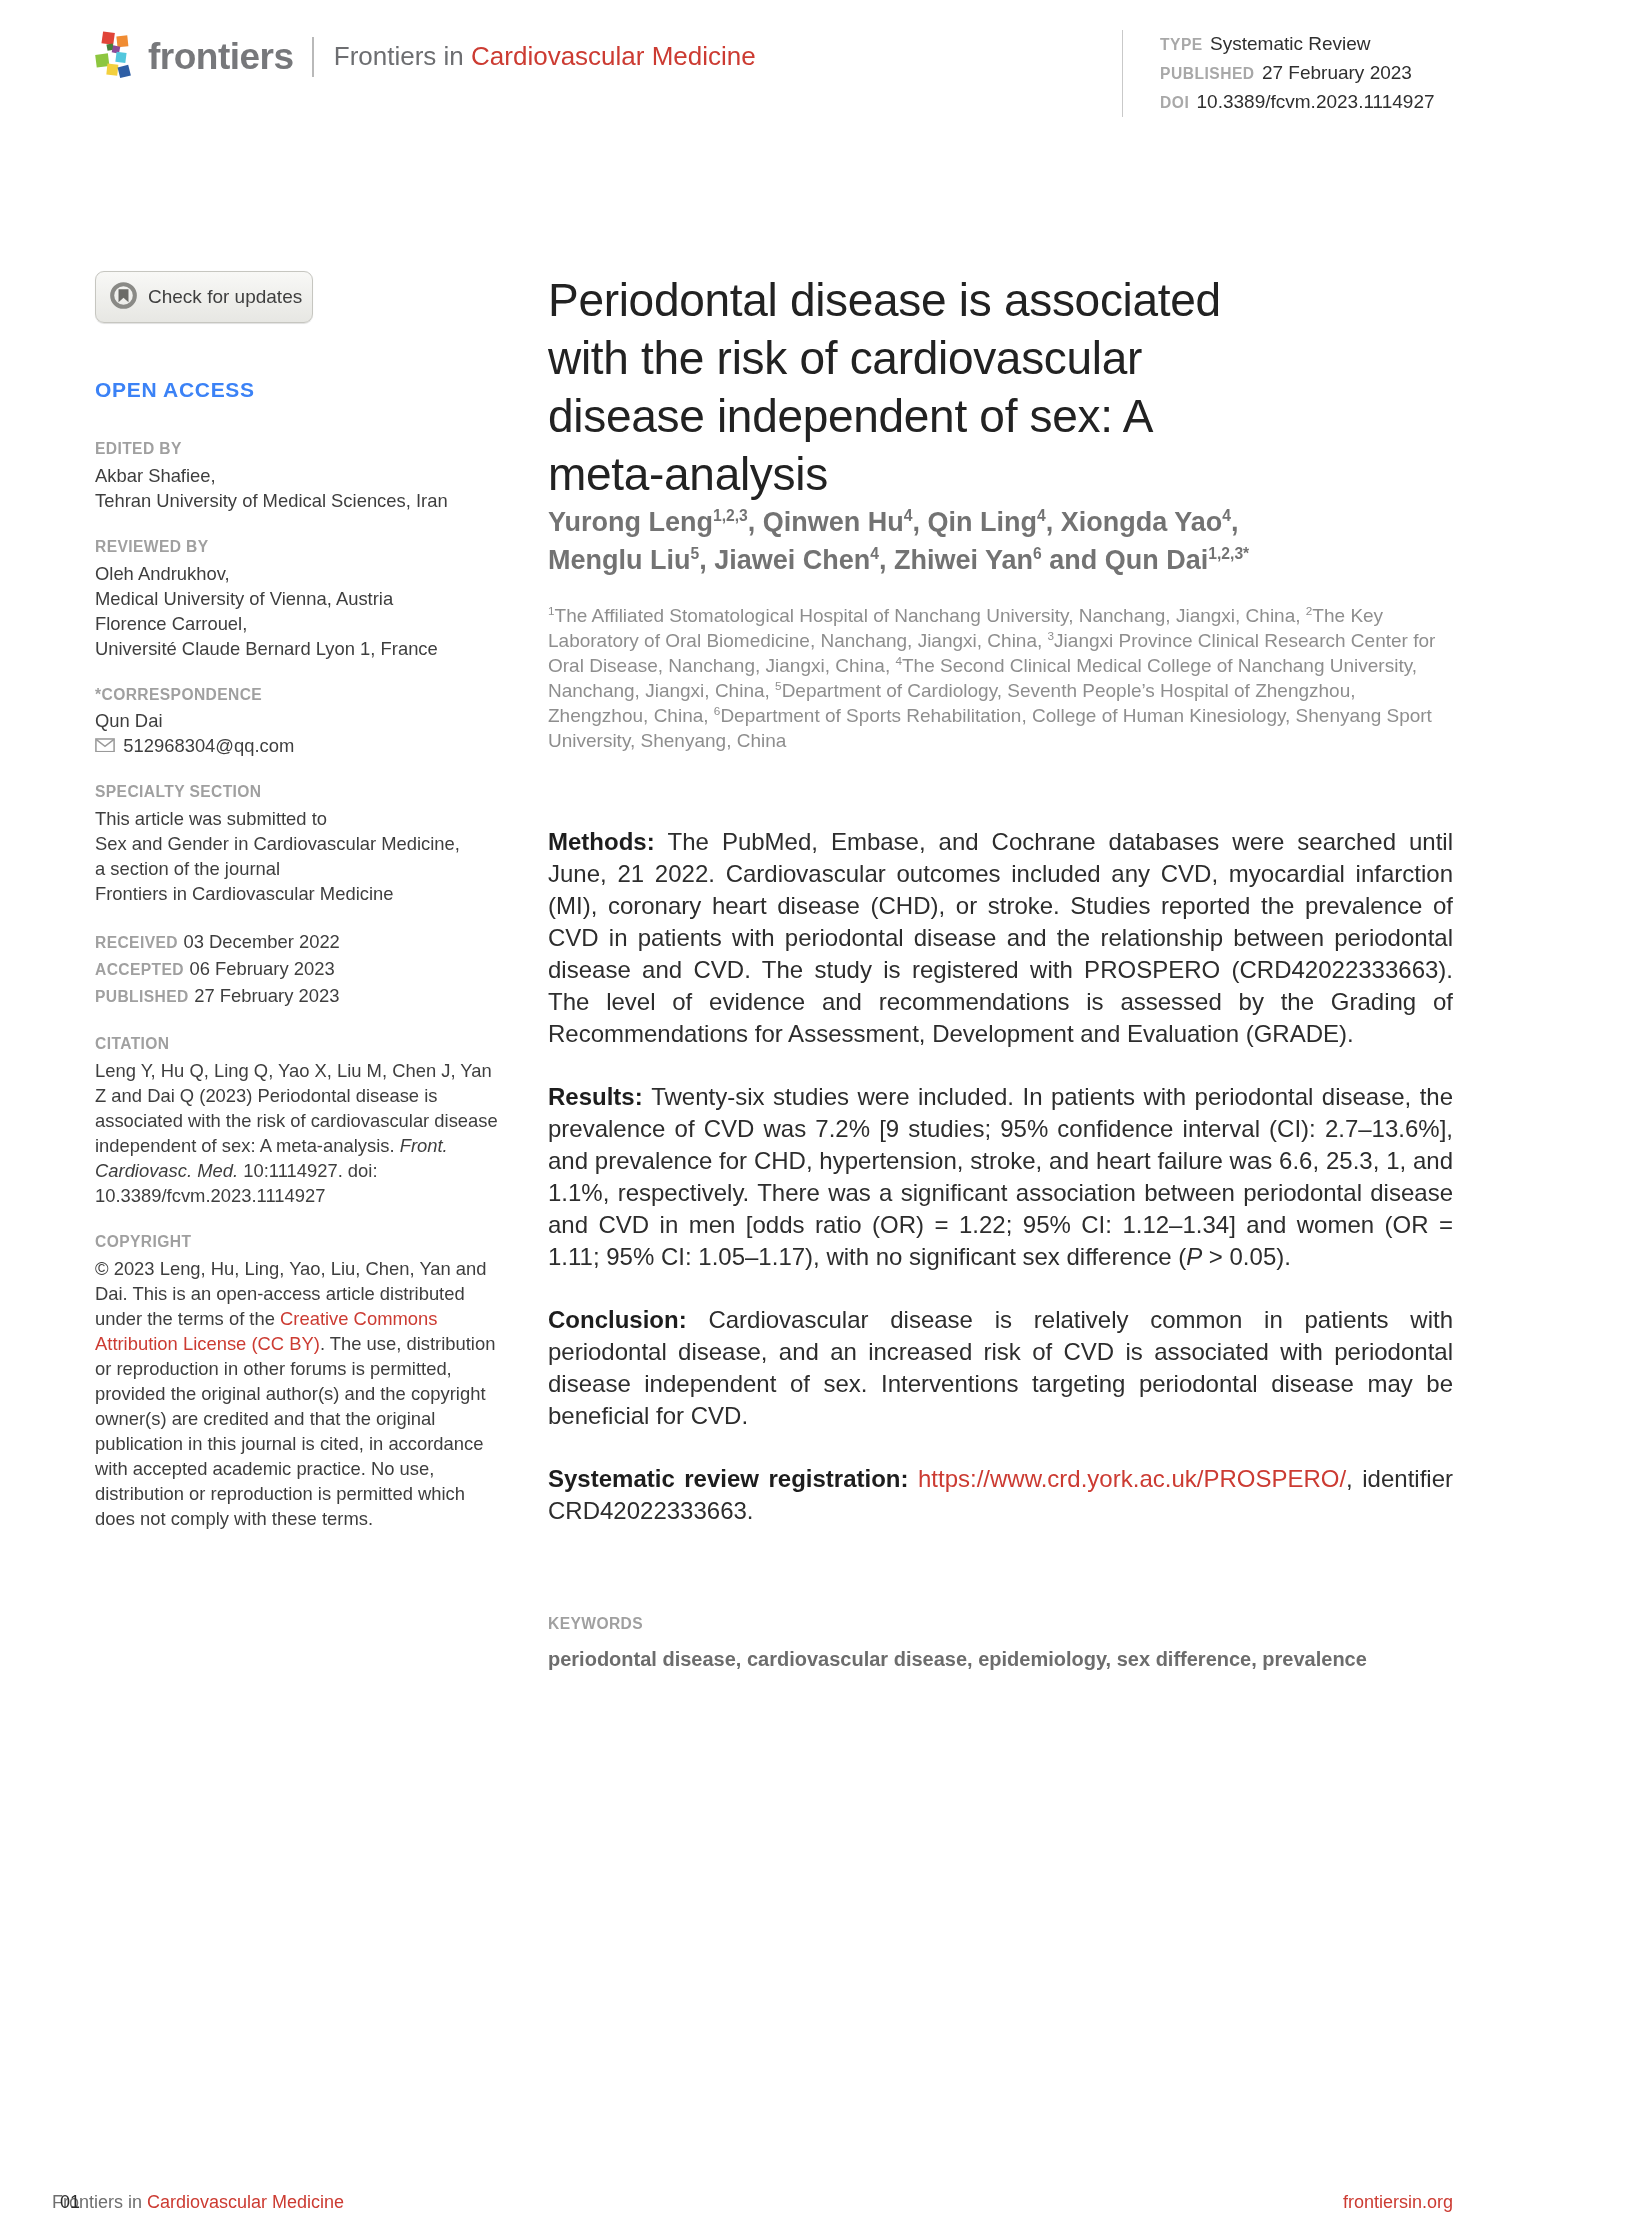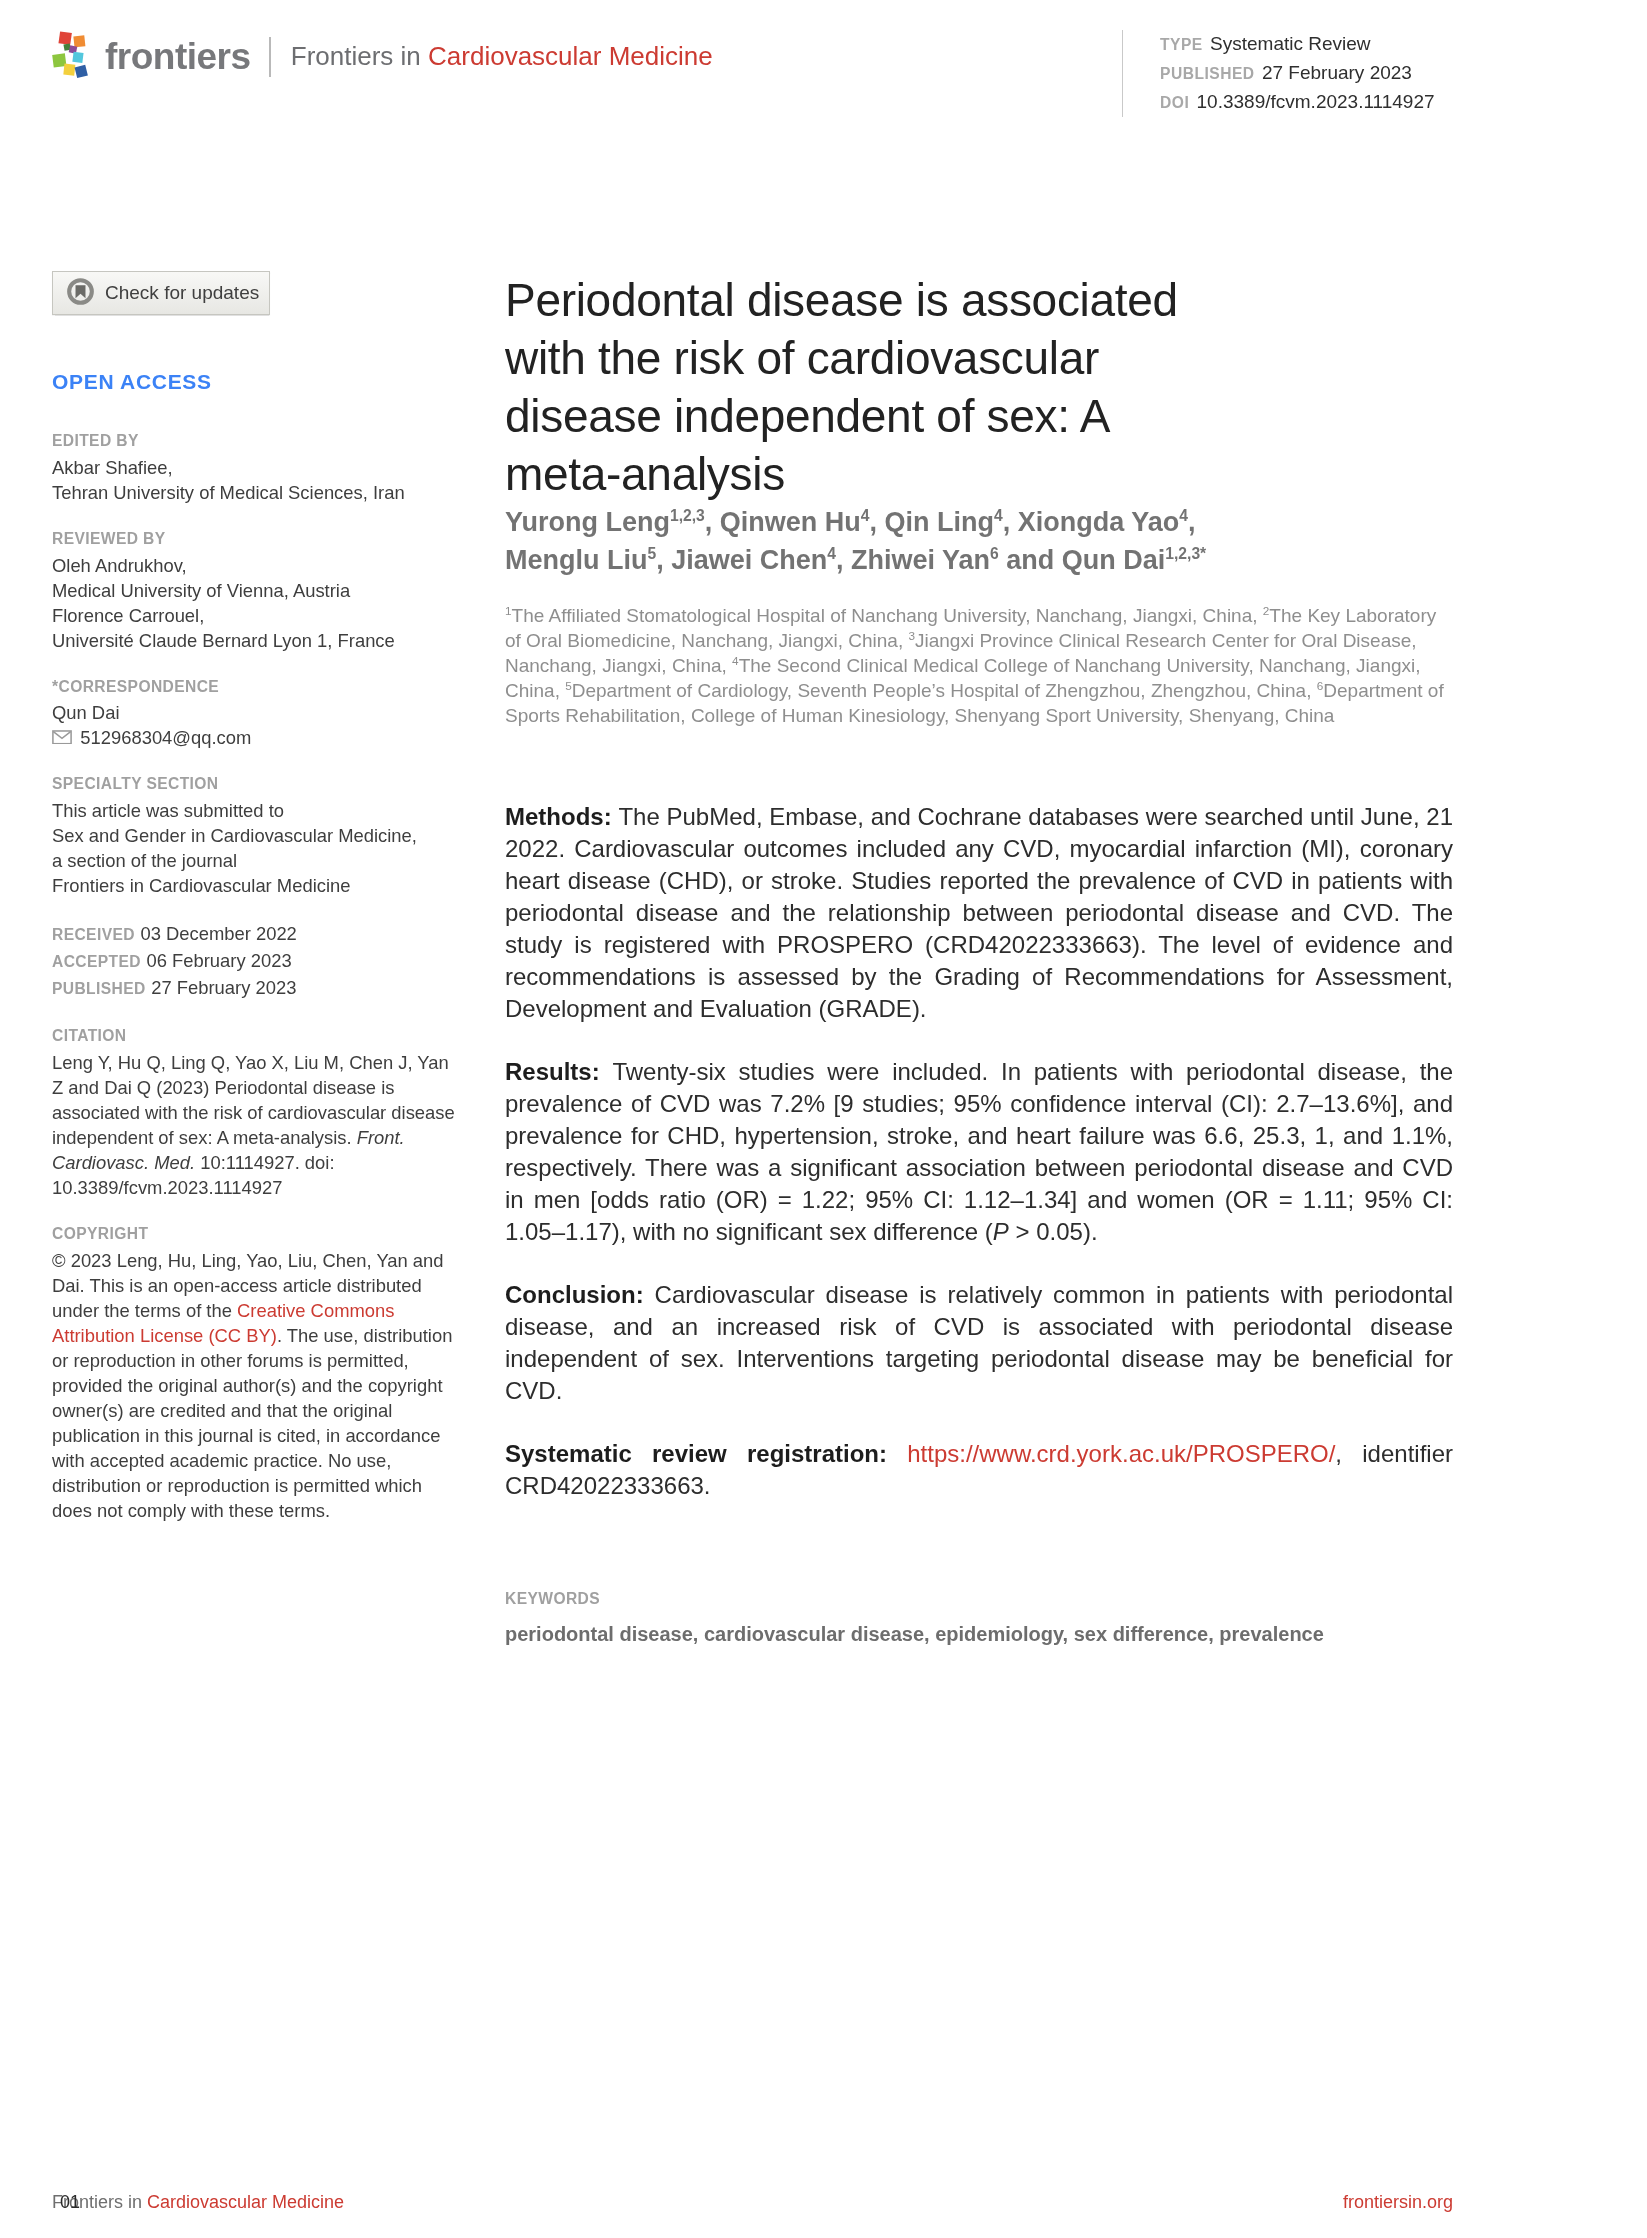--- a/index.html
+++ b/index.html
@@ -4,20 +4,21 @@
 <style>
   * { margin:0; padding:0; box-sizing:border-box; }
   html,body { background:#ffffff; }
   .page {
     position:relative;
     width:1647px; height:2239px;
     background:#ffffff;
     font-family:"Liberation Sans", sans-serif;
     color:#2d2d2d;
     overflow:hidden;
+    padding-left:43px;
   }
   
   .header {
     display:flex; align-items:flex-start;
     padding:30px 194px 0 52px;
   }
   .brand { display:flex; align-items:center; }
   .logo-icon { margin-right:11px; }
   .logotype {
     font-size:37px; font-weight:bold; color:#77787b; letter-spacing:-0.5px;
@@ -43,24 +44,24 @@
   .columns {
     display:flex;
     padding:0 194px 0 52px;
     margin-top:154px;
   }
   .sidebar { width:409px; flex:0 0 409px; }
   .main { flex:1; margin-left:44px; }
   
   .check-btn {
     display:flex; align-items:center;
-    width:218px; height:44px;
+    width:218px; height:52px;
     background:linear-gradient(#f8f8f6,#e7e7e3);
     border:0.9px solid #c6c6c0;
-    border-radius:0;
+    border-radius:9px;
     box-shadow:0 0.9px 0.9px rgba(0,0,0,0.12);
     padding:0 13px;
     cursor:pointer;
     margin-bottom:55px;
   }
   .check-btn-label { font-size:19px; color:#3f3f3f; margin-left:10px; white-space:nowrap; }
   .open-access {
     font-size:21px; font-weight:bold; color:#3b82f6; letter-spacing:0.7px;
     margin-bottom:36px;
   }

